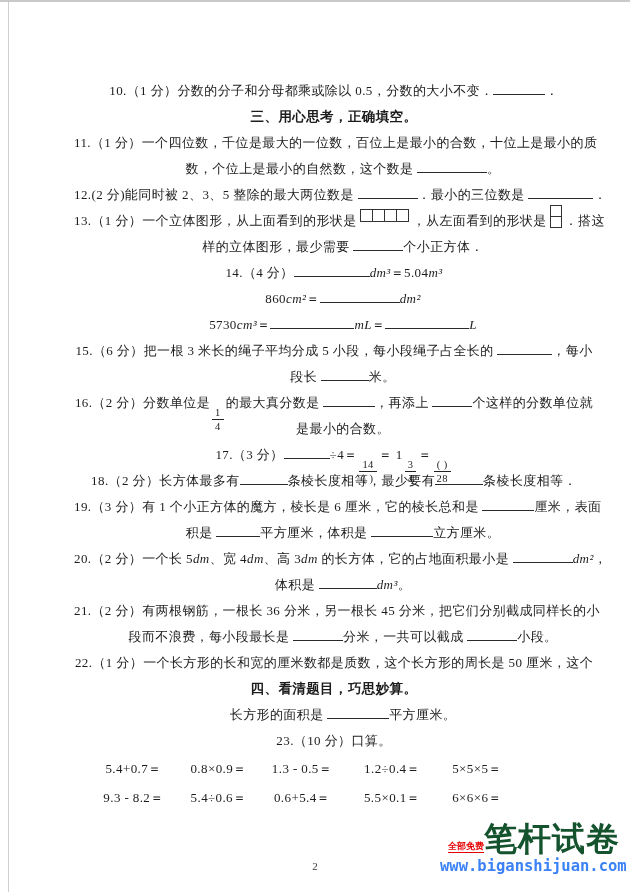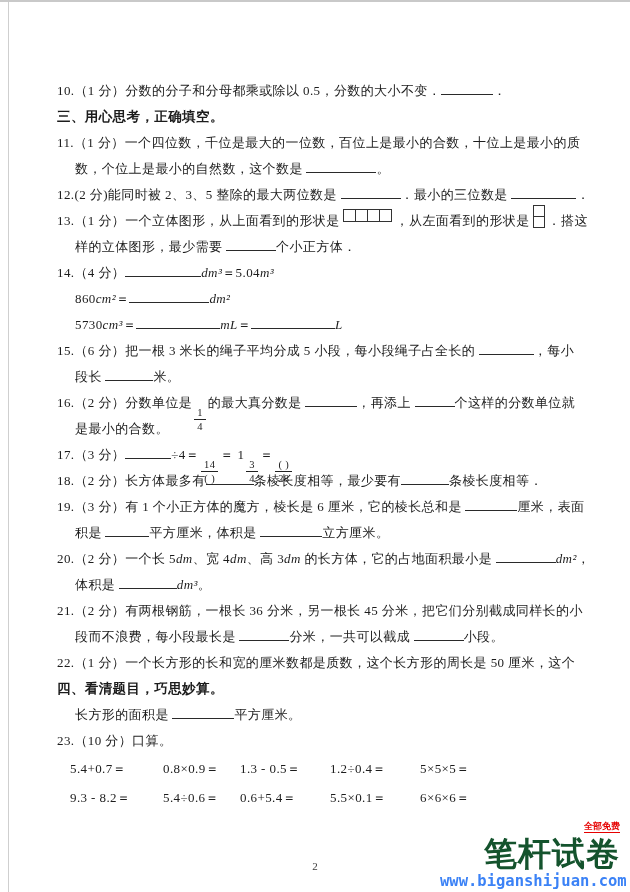--- a/index.html
+++ b/index.html
@@ -2,41 +2,41 @@
 <html><head>
 <meta charset="utf-8">
 <style>
   html,body{margin:0;padding:0;}
   body{
     width:630px;height:892px;background:#ffffff;position:relative;overflow:hidden;
     font-family:"Liberation Serif","DejaVu Serif",serif;color:#1c1c1c;
   }
   .edge-top{position:absolute;top:0;left:0;right:0;height:2px;background:#c9c9c9;}
   .edge-left{position:absolute;top:2px;left:8px;width:1px;bottom:0;background:#cfcfcf;}
-  .content{position:absolute;top:78px;left:57px;width:520px;}
+  .content{position:absolute;top:78px;left:74px;width:520px;text-align:center;}
   .line{height:26px;line-height:26px;font-size:13px;letter-spacing:0.4px;white-space:nowrap;overflow:visible;}
   .indent{padding-left:18px;}
   .heading{font-weight:bold;font-family:"Liberation Sans","DejaVu Sans",sans-serif;font-size:13.5px;}
   .blank{display:inline-block;border-bottom:1px solid #2a2a2a;height:12px;vertical-align:baseline;}
   .w40{width:40px}.w44{width:44px}.w46{width:46px}.w48{width:48px}.w50{width:50px}
   .w52{width:52px}.w55{width:55px}.w58{width:58px}.w60{width:60px}.w62{width:62px}
   .w65{width:65px}.w70{width:70px}.w76{width:76px}.w80{width:80px}.w84{width:84px}
   .it{font-style:italic;}
   .frac{display:inline-flex;flex-direction:column;align-items:center;vertical-align:-9px;line-height:1.05;font-size:10.5px;margin:0 2px;}
   .frac .top{border-bottom:1px solid #222;padding:0 3px 1px;}
   .frac .bot{padding-top:1px;}
   .sq-row{display:inline-flex;vertical-align:3px;margin:0 4px;}
   .sq-row i{width:11px;height:11px;border:1px solid #333;margin-left:-1px;display:block;background:#fff;}
   .sq-col{display:inline-flex;flex-direction:column;vertical-align:2px;margin:0 3px;position:relative;top:-6px;}
   .sq-col i{width:10px;height:10px;border:1px solid #333;margin-top:-1px;display:block;background:#fff;}
   .calc-row{display:flex;height:29px;line-height:29px;padding-left:13px;font-size:13px;letter-spacing:0.4px;}
   .calc-row .c1{width:93px}.calc-row .c2{width:77px}.calc-row .c3{width:90px}.calc-row .c4{width:90px}.calc-row .c5{width:80px}
   .page-num{position:absolute;left:0;width:630px;text-align:center;top:860px;font-size:11px;color:#3c3c3c;}
   .logo{position:absolute;right:10px;top:822px;width:180px;}
-  .logo-row{display:flex;align-items:flex-end;justify-content:flex-end;flex-direction:column;}
+  .logo-row{display:flex;align-items:flex-end;justify-content:flex-end;}
   .logo-tag{color:#e60000;font-size:9px;font-weight:bold;border-bottom:1px solid #e60000;margin-bottom:4px;letter-spacing:0;line-height:1.1;white-space:nowrap;}
   .logo-title{font-size:33px;font-weight:bold;letter-spacing:1px;line-height:1.05;color:#14532d;white-space:nowrap;}
   .logo-url{font-family:"DejaVu Sans Mono","Liberation Mono",monospace;font-size:15.5px;font-weight:bold;color:#3b82f6;text-align:right;line-height:1.2;white-space:nowrap;}
 </style>
 </head>
 <body>
 
 <div class="edge-top"></div>
 <div class="edge-left"></div>
 

